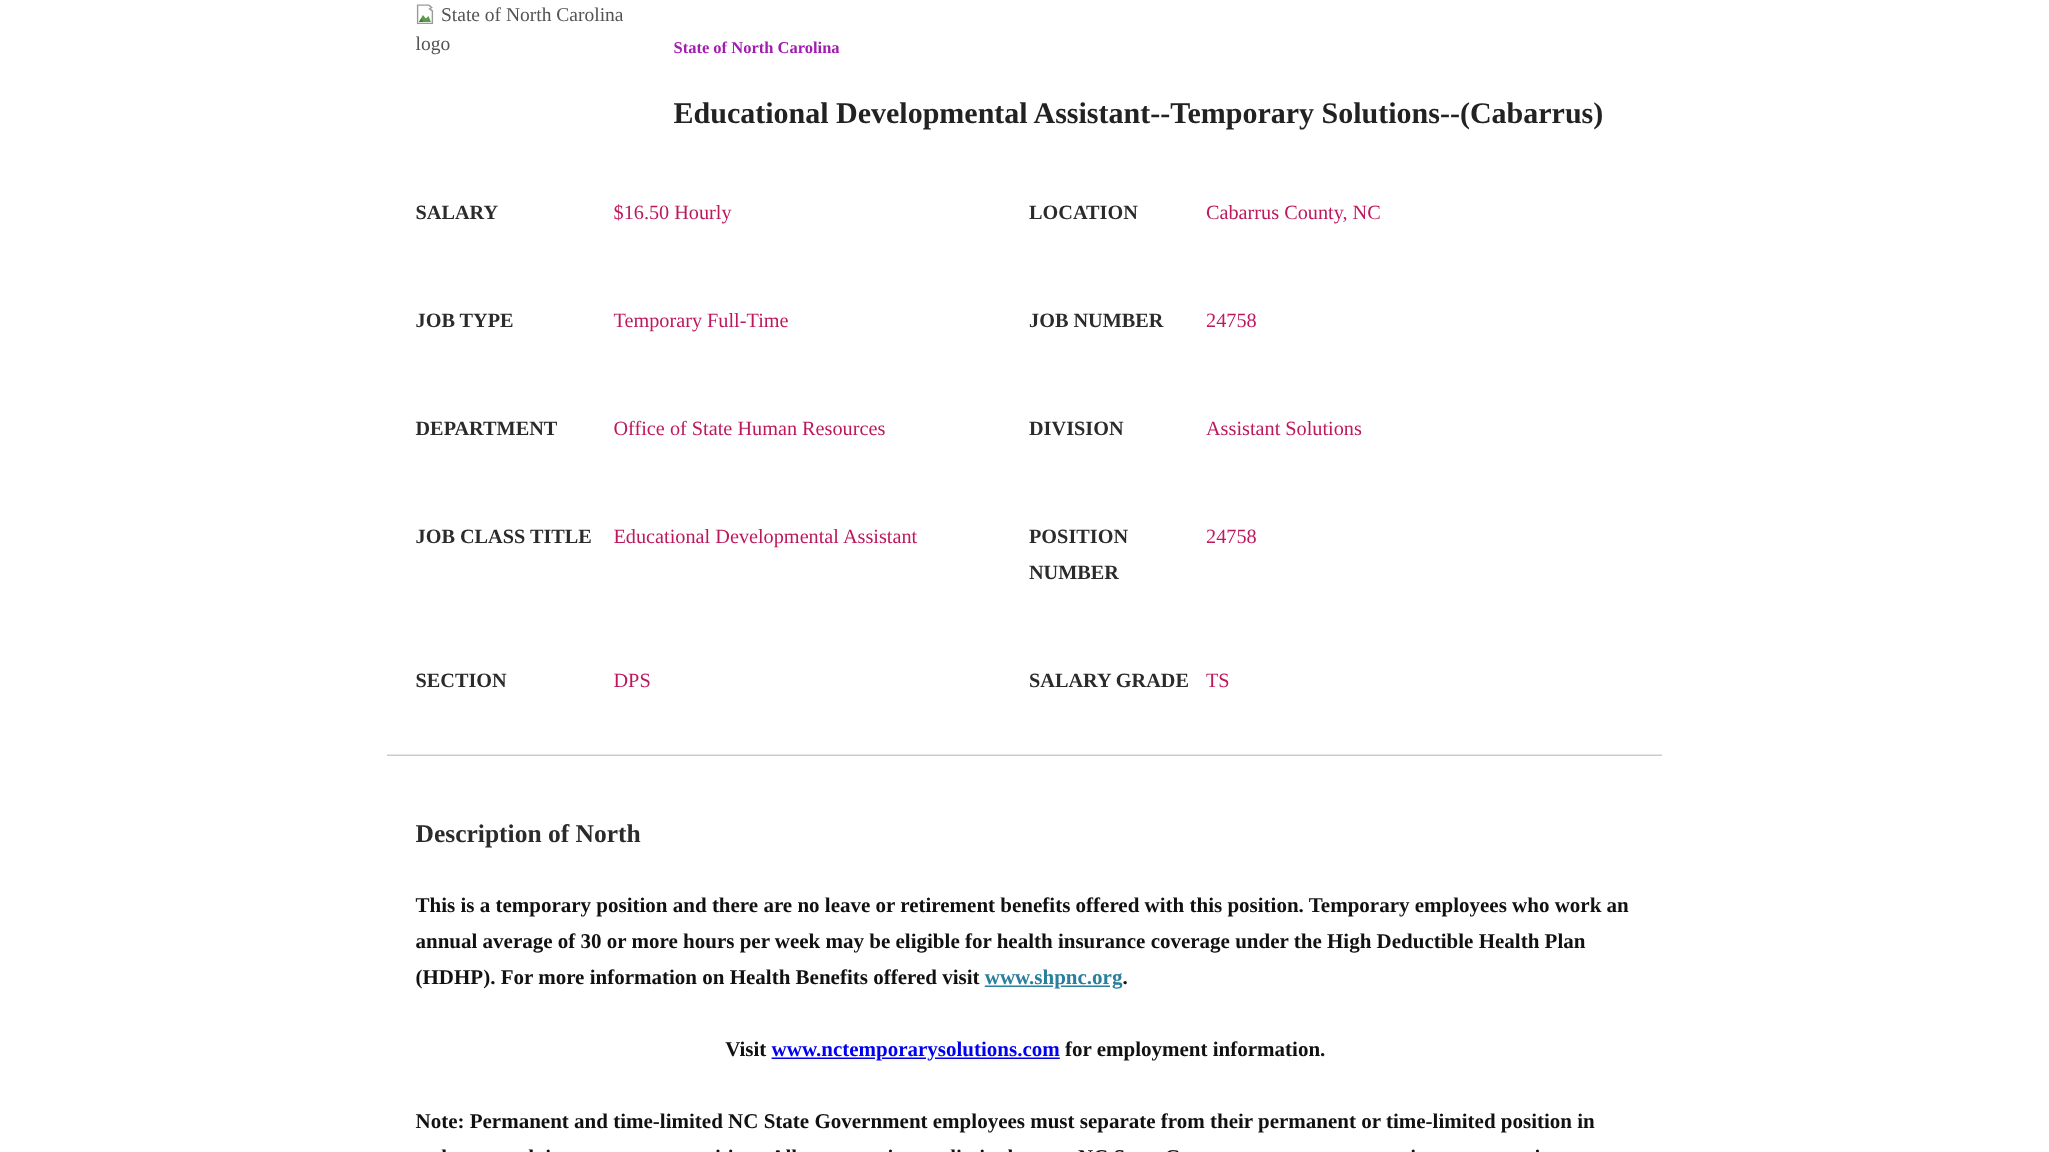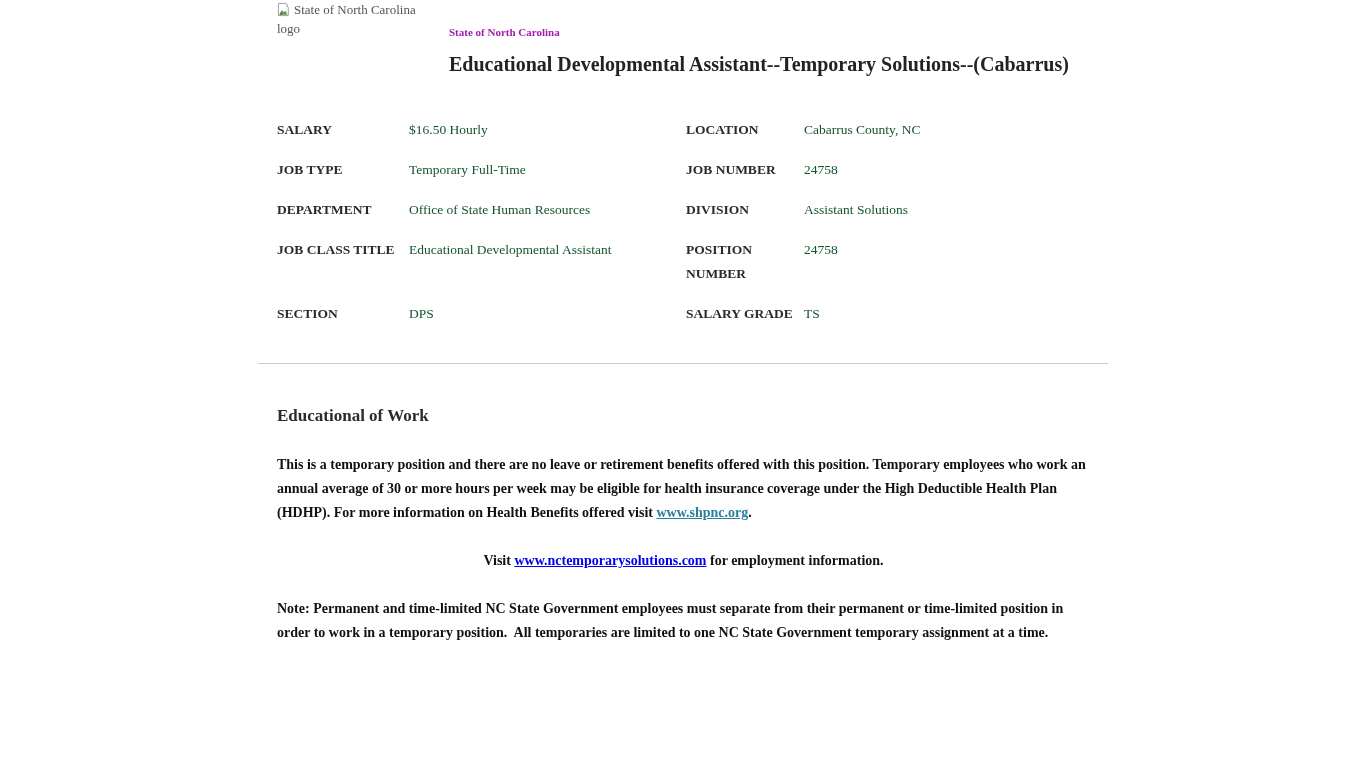--- a/index.html
+++ b/index.html
@@ -36,50 +36,51 @@
     padding-top: 22px;
     flex: 1 1 auto;
   }
   .agency {
     font-size: 11px;
     font-weight: bold;
     color: #a21caf;
     line-height: 20px;
   }
   .job-title {
-    margin-top: 4px;
+    margin-top: 16px;
     font-size: 20px;
     font-weight: bold;
     color: #222222;
     line-height: 36px;
     max-width: 650px;
   }
   
   .details {
     margin-top: 36px;
     padding-left: 19px;
     padding-right: 18px;
   }
   .detail-row {
     display: grid;
     grid-template-columns: 132px 277px 118px 1fr;
     min-height: 40px;
+    margin-top: 32px;
   }
   .detail-label, .detail-value {
     font-size: 13.5px;
     line-height: 24px;
     padding-bottom: 16px;
     padding-right: 4px;
   }
   .detail-label {
     font-weight: bold;
     color: #2b2b2b;
   }
   .detail-value {
-    color: #14532d;
+    color: #be185d;
   }
   
   .divider {
     border: none;
     border-top: 1px solid #cbcbcb;
     margin-top: 21px;
   }
   
   .description {
     padding-left: 19px;
@@ -155,21 +156,21 @@
       <div class="detail-label">SECTION</div>
       <div class="detail-value">DPS</div>
       <div class="detail-label">SALARY GRADE</div>
       <div class="detail-value">TS</div>
     </div>
   </section>
 
   <hr class="divider">
 
   <section class="description">
-    <h2 class="section-heading">Educational of Work</h2>
+    <h2 class="section-heading">Description of North</h2>
 
     <p class="para"><span>This is a temporary position and there are no leave or retirement benefits offered with this position. Temporary employees who work an annual average of 30 or more hours per week may be eligible for health insurance coverage under the High Deductible Health Plan (HDHP). For more information on Health Benefits offered visit </span><a class="link link-teal">www.shpnc.org</a><span>.</span></p>
 
     <p class="para centered"><span>Visit </span><a class="link link-blue">www.nctemporarysolutions.com</a><span> for employment information.</span></p>
 
     <p class="para note">Note: Permanent and time-limited NC State Government employees must separate from their permanent or time-limited position in order to work in a temporary position.  All temporaries are limited to one NC State Government temporary assignment at a time.</p>
   </section>
 
 </div>
 

